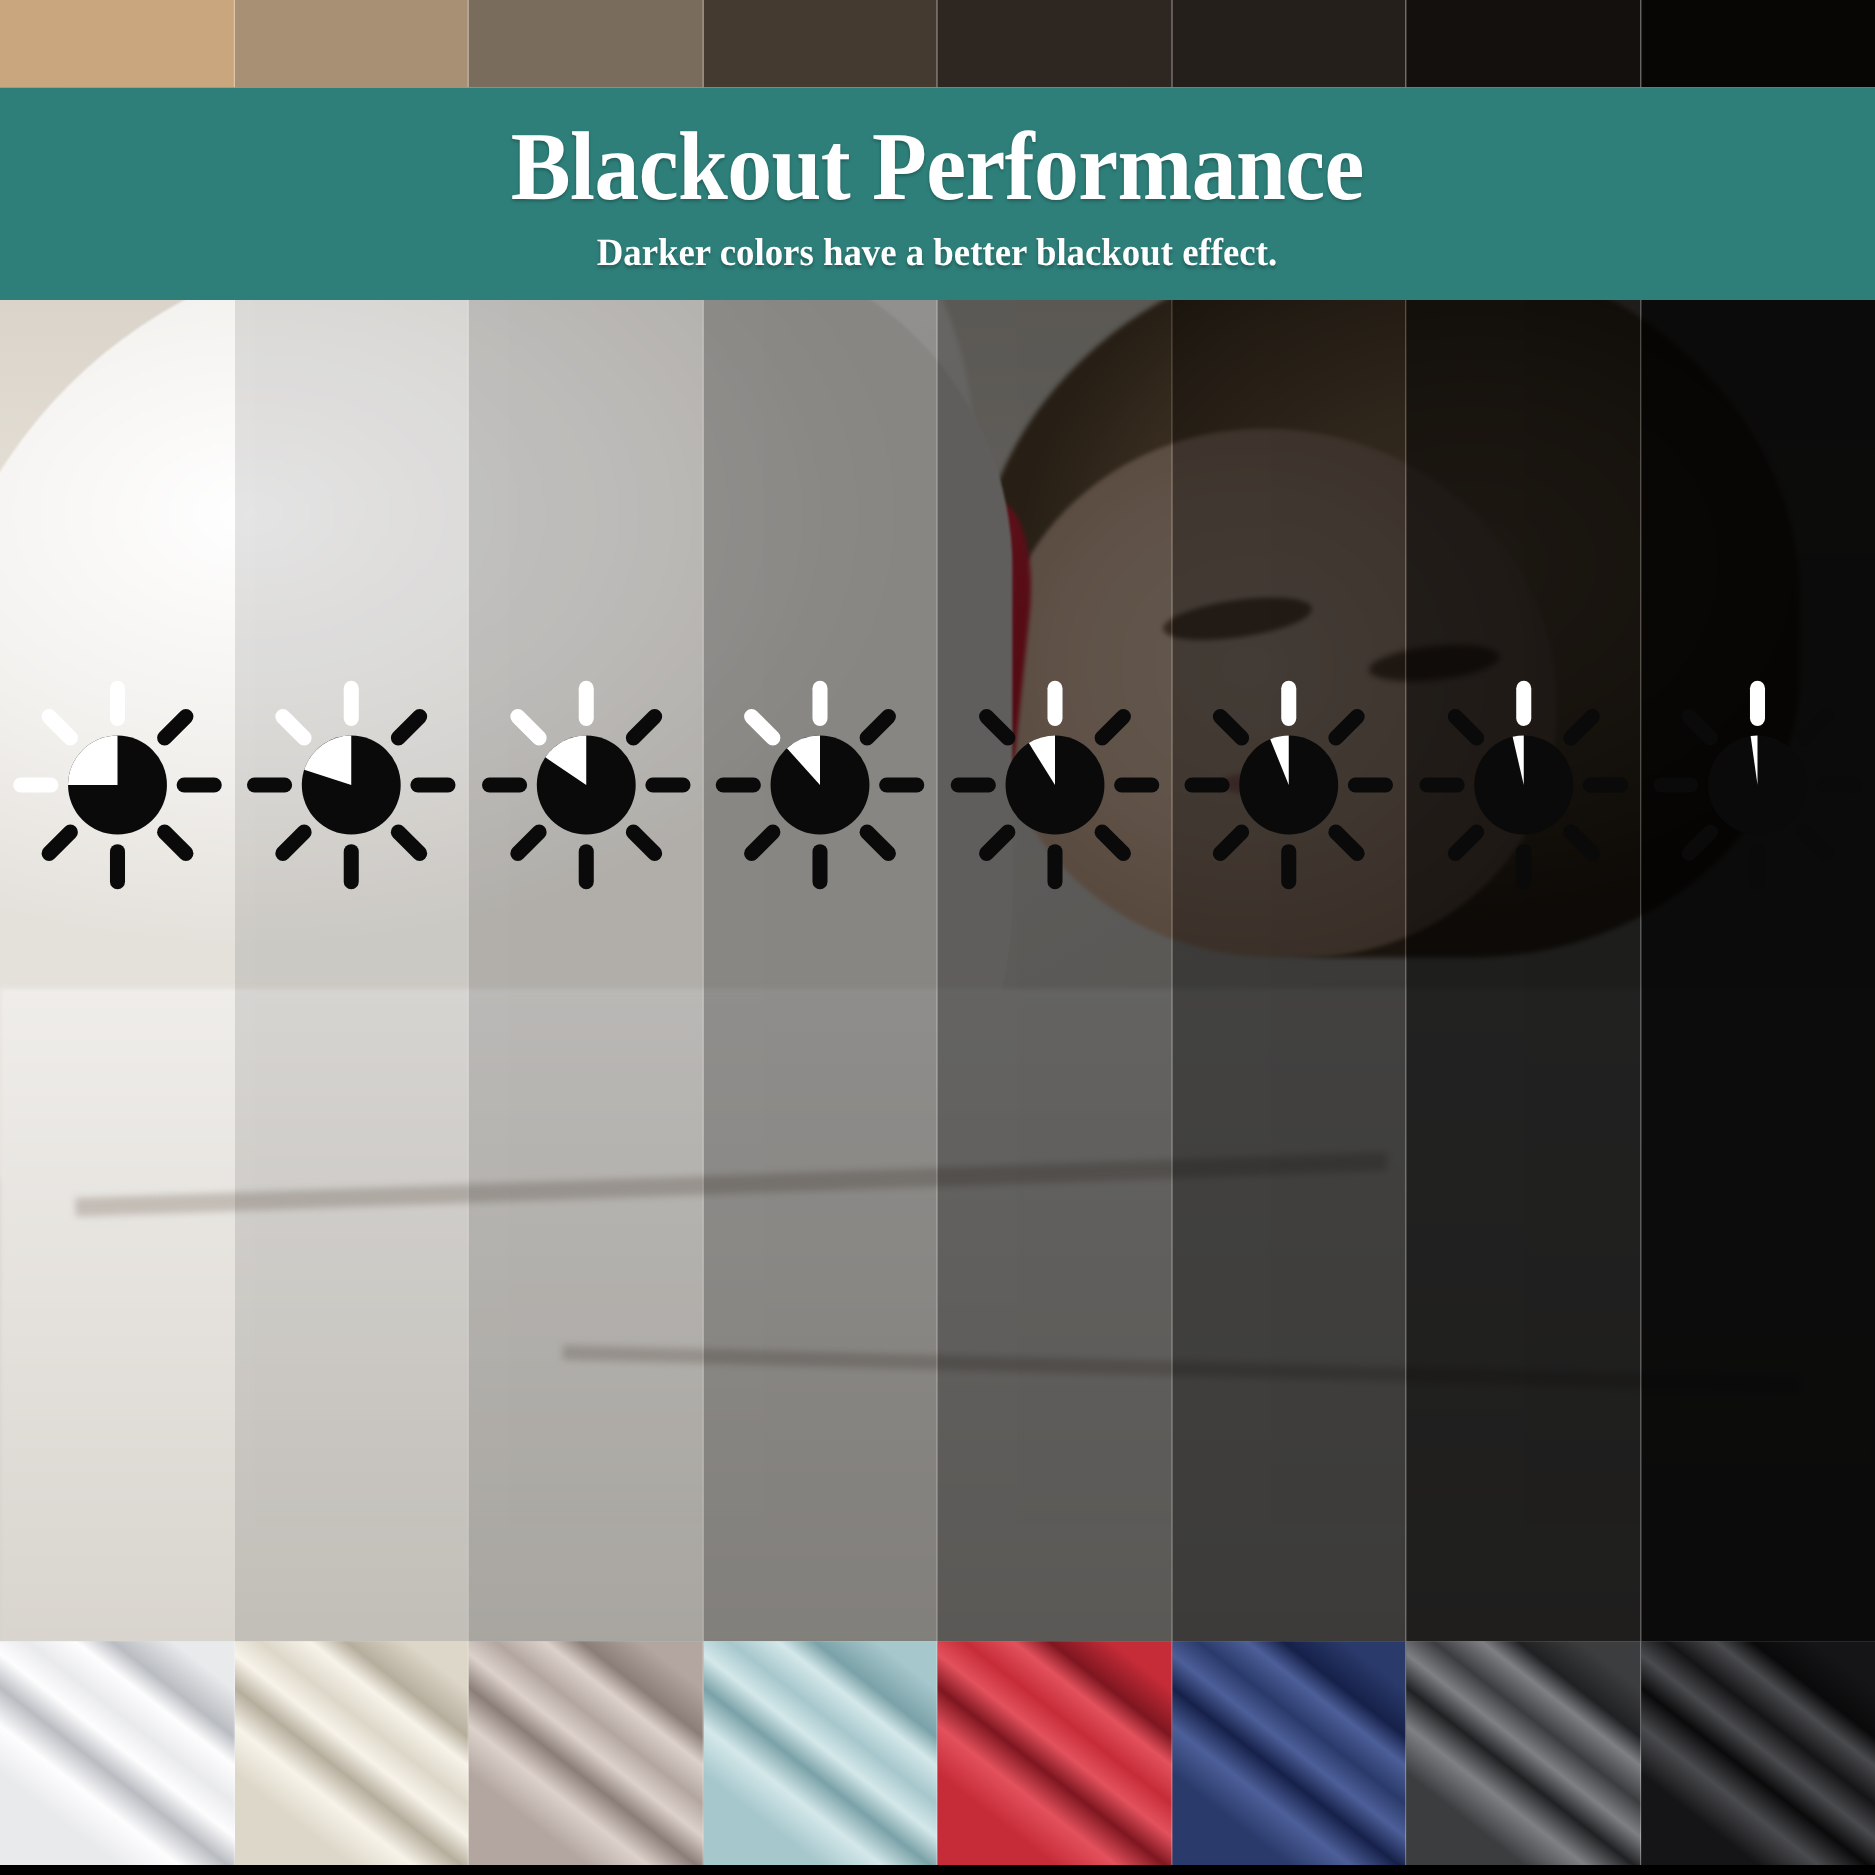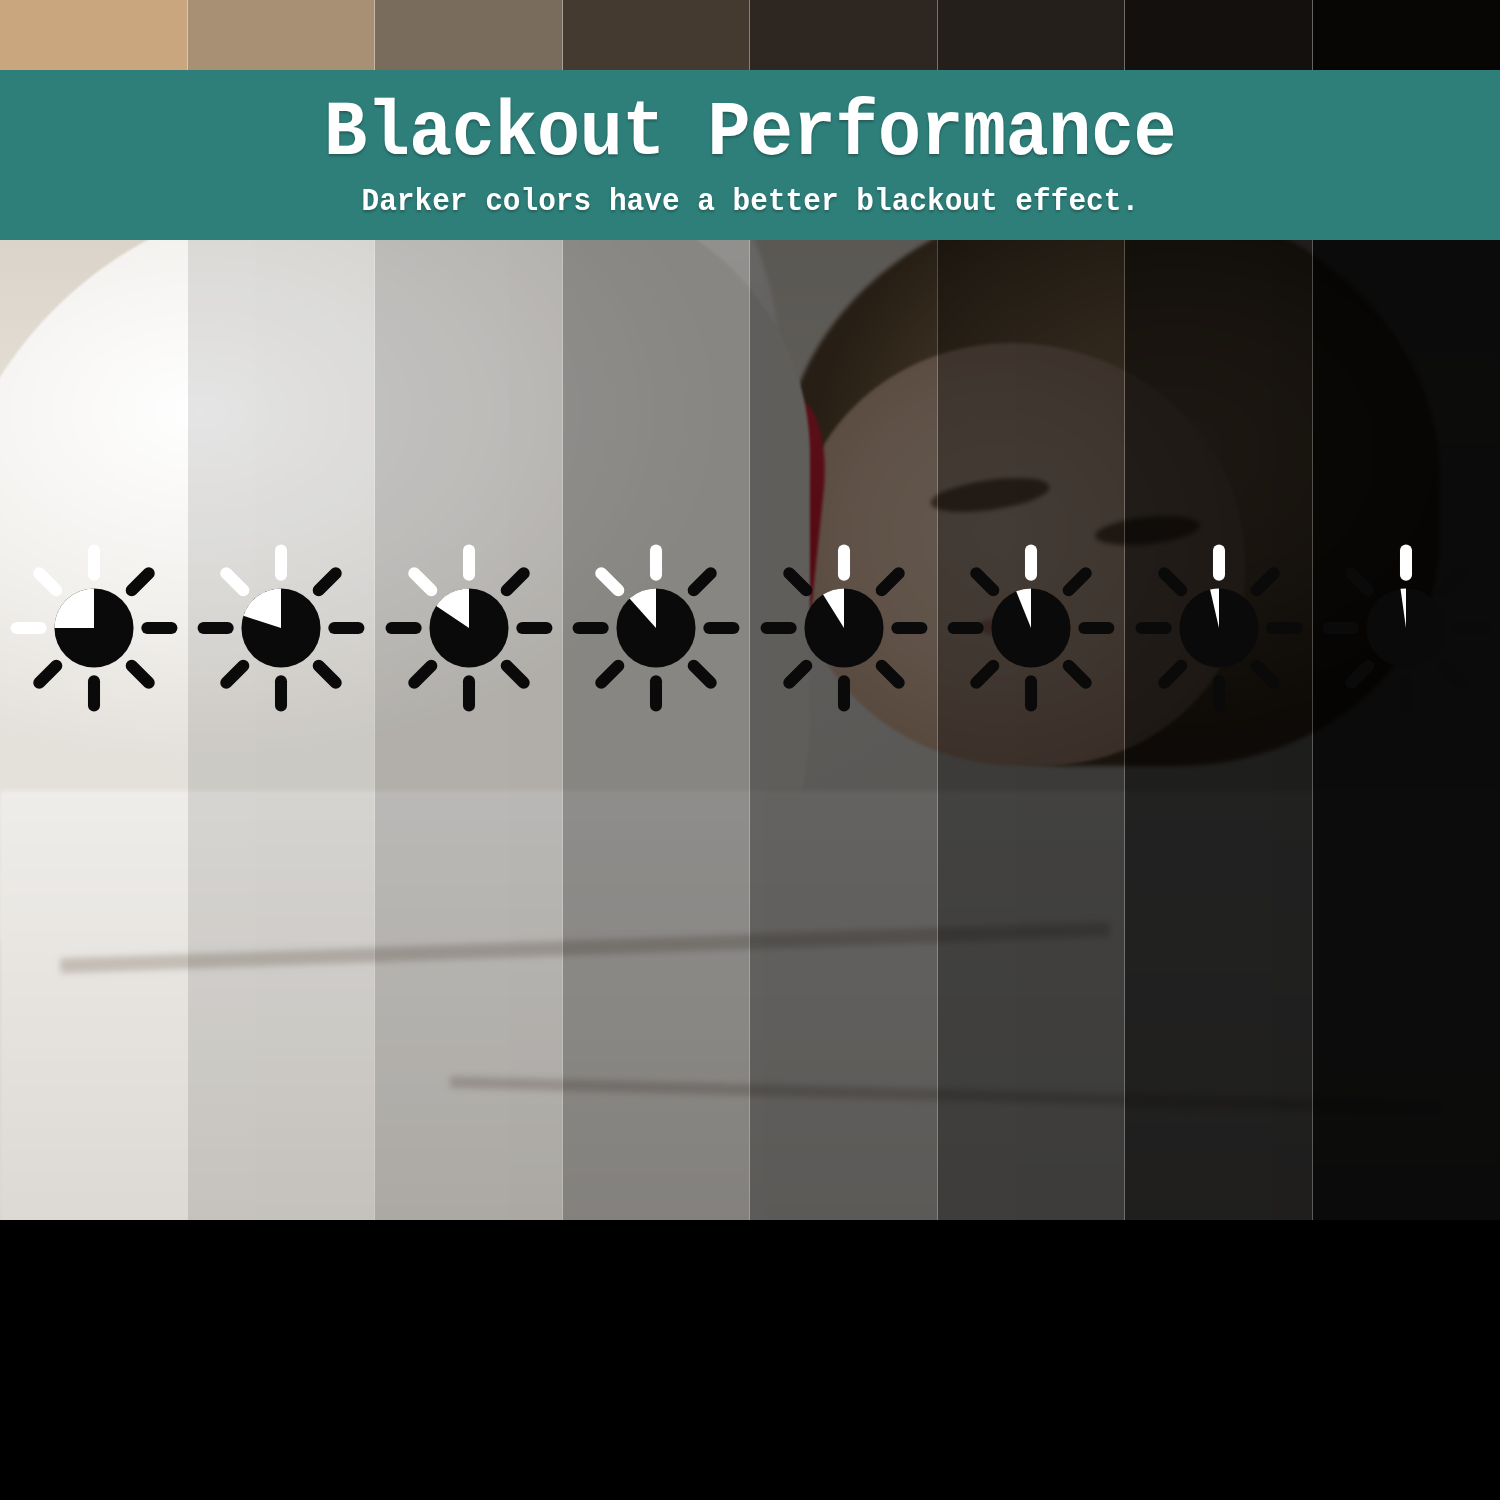--- a/index.html
+++ b/index.html
@@ -1,19 +1,19 @@
 <!DOCTYPE html>
 <html><head>
 <meta charset="utf-8">
 <style>
   html,body{margin:0;padding:0;background:#000;}
   *{box-sizing:border-box;}
   .stage{
-    position:relative;width:1500px;height:1220px;overflow:hidden;
-    font-family:Liberation Mono, monospace;
+    position:relative;width:1500px;height:1492px;overflow:hidden;
+    font-family:Liberation Serif, serif;
     background:#d8d8d8;
     padding-left:24px;
   }
 
   
   .top-strip{position:absolute;left:0;top:0;width:1500px;height:70px;display:flex;}
   .top-strip .band{flex:1 1 0;height:100%;position:relative;}
   .top-strip .band::after{
     content:"";position:absolute;right:0;top:0;width:1px;height:100%;
     background:rgba(255,255,255,0.35);

